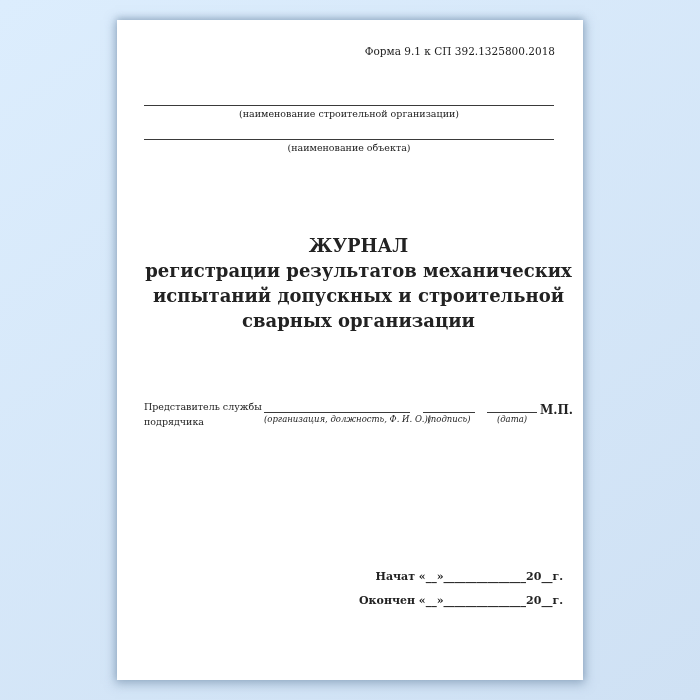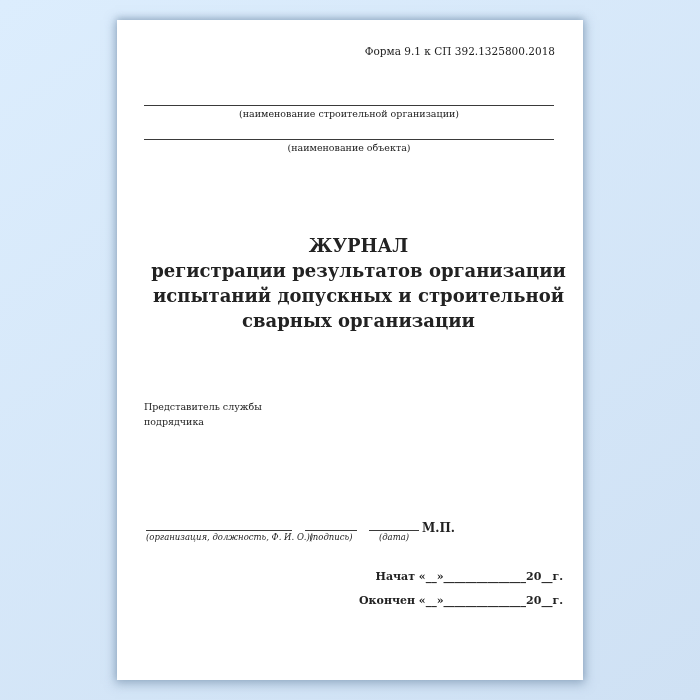--- a/index.html
+++ b/index.html
@@ -34,21 +34,21 @@
   .blank-line{height:12px;border-bottom:1px solid var(--rule);}
   .line-caption{
     margin-top:2px;text-align:center;font-size:9.5px;line-height:11px;
   }
   .title{
     position:absolute;top:213px;left:17px;right:0;
     text-align:center;font-weight:bold;font-size:18px;line-height:25px;
   }
   .rep{
     position:absolute;top:380px;left:27px;right:30px;
-    display:flex;align-items:flex-start;flex-direction:column;
+    display:flex;align-items:flex-start;
   }
   .rep-label{
     width:118px;flex:0 0 118px;
     font-size:9.5px;line-height:14.5px;
   }
   .rep-label span{display:block;}
   .rep-fields{
     flex:1;display:flex;align-items:flex-start;margin-left:2px;
   }
   .field{flex:0 0 auto;}
@@ -84,21 +84,21 @@
       <div class="line-caption">(наименование объекта)</div>
     </div>
 
     <div class="line-block lb1">
       <div class="blank-line"></div>
       <div class="line-caption">(наименование строительной организации)</div>
     </div>
 
     <div class="title">
       <div>ЖУРНАЛ</div>
-      <div>регистрации результатов организации</div>
+      <div>регистрации результатов механических</div>
       <div>испытаний допускных и строительной</div>
       <div>сварных организации</div>
     </div>
 
     <div class="rep">
       <div class="rep-label">
         <span>Представитель службы</span>
         <span>подрядчика</span>
       </div>
       <div class="rep-fields">

